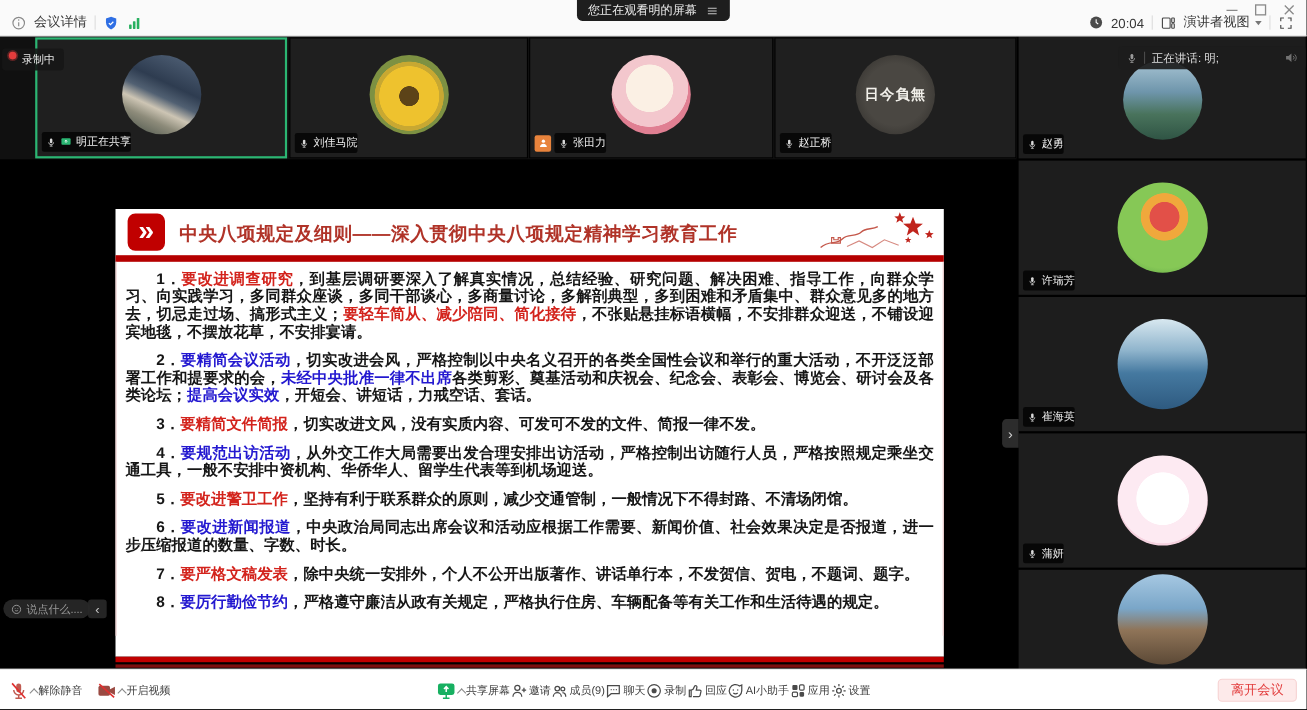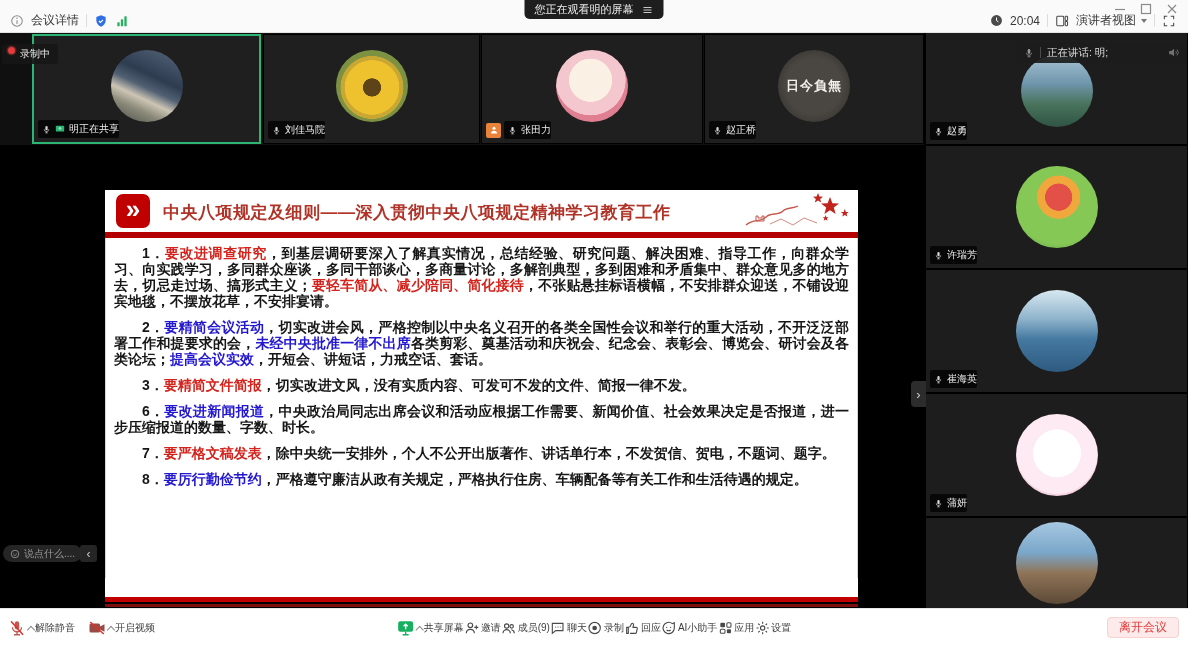--- a/index.html
+++ b/index.html
@@ -266,20 +266,26 @@
         <p class="item">
           <span data-c="n">1．</span><span data-c="red">要改进调查研究</span><span data-c="n">，到基层调研要深入了解真实情况，总结经验、研究问题、解决困难、指导工作，向群众学习、向实践学习，多同群众座谈，多同干部谈心，多商量讨论，多解剖典型，多到困难和矛盾集中、群众意见多的地方去，切忌走过场、搞形式主义；</span><span data-c="red">要轻车简从、减少陪同、简化接待</span><span data-c="n">，不张贴悬挂标语横幅，不安排群众迎送，不铺设迎宾地毯，不摆放花草，不安排宴请。</span>
         </p>
         <p class="item">
           <span data-c="n">2．</span><span data-c="blue">要精简会议活动</span><span data-c="n">，切实改进会风，严格控制以中央名义召开的各类全国性会议和举行的重大活动，不开泛泛部署工作和提要求的会，</span><span data-c="blue">未经中央批准一律不出席</span><span data-c="n">各类剪彩、奠基活动和庆祝会、纪念会、表彰会、博览会、研讨会及各类论坛；</span><span data-c="blue">提高会议实效</span><span data-c="n">，开短会、讲短话，力戒空话、套话。</span>
         </p>
         <p class="item">
           <span data-c="n">3．</span><span data-c="red">要精简文件简报</span><span data-c="n">，切实改进文风，没有实质内容、可发可不发的文件、简报一律不发。</span>
         </p>
         <p class="item">
+          <span data-c="n">4．</span><span data-c="blue">要规范出访活动</span><span data-c="n">，从外交工作大局需要出发合理安排出访活动，严格控制出访随行人员，严格按照规定乘坐交通工具，一般不安排中资机构、华侨华人、留学生代表等到机场迎送。</span>
+        </p>
+        <p class="item">
+          <span data-c="n">5．</span><span data-c="red">要改进警卫工作</span><span data-c="n">，坚持有利于联系群众的原则，减少交通管制，一般情况下不得封路、不清场闭馆。</span>
+        </p>
+        <p class="item">
           <span data-c="n">6．</span><span data-c="blue">要改进新闻报道</span><span data-c="n">，中央政治局同志出席会议和活动应根据工作需要、新闻价值、社会效果决定是否报道，进一步压缩报道的数量、字数、时长。</span>
         </p>
         <p class="item">
           <span data-c="n">7．</span><span data-c="red">要严格文稿发表</span><span data-c="n">，除中央统一安排外，个人不公开出版著作、讲话单行本，不发贺信、贺电，不题词、题字。</span>
         </p>
         <p class="item">
           <span data-c="n">8．</span><span data-c="blue">要厉行勤俭节约</span><span data-c="n">，严格遵守廉洁从政有关规定，严格执行住房、车辆配备等有关工作和生活待遇的规定。</span>
         </p>
       </div>
     </div>

